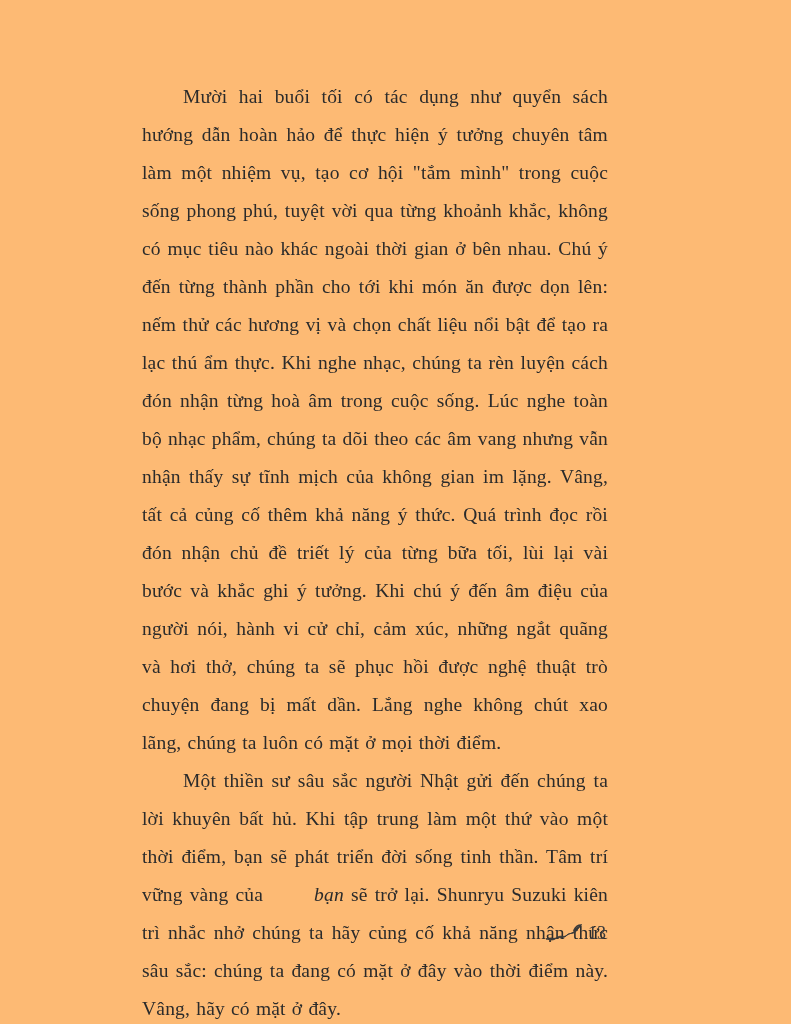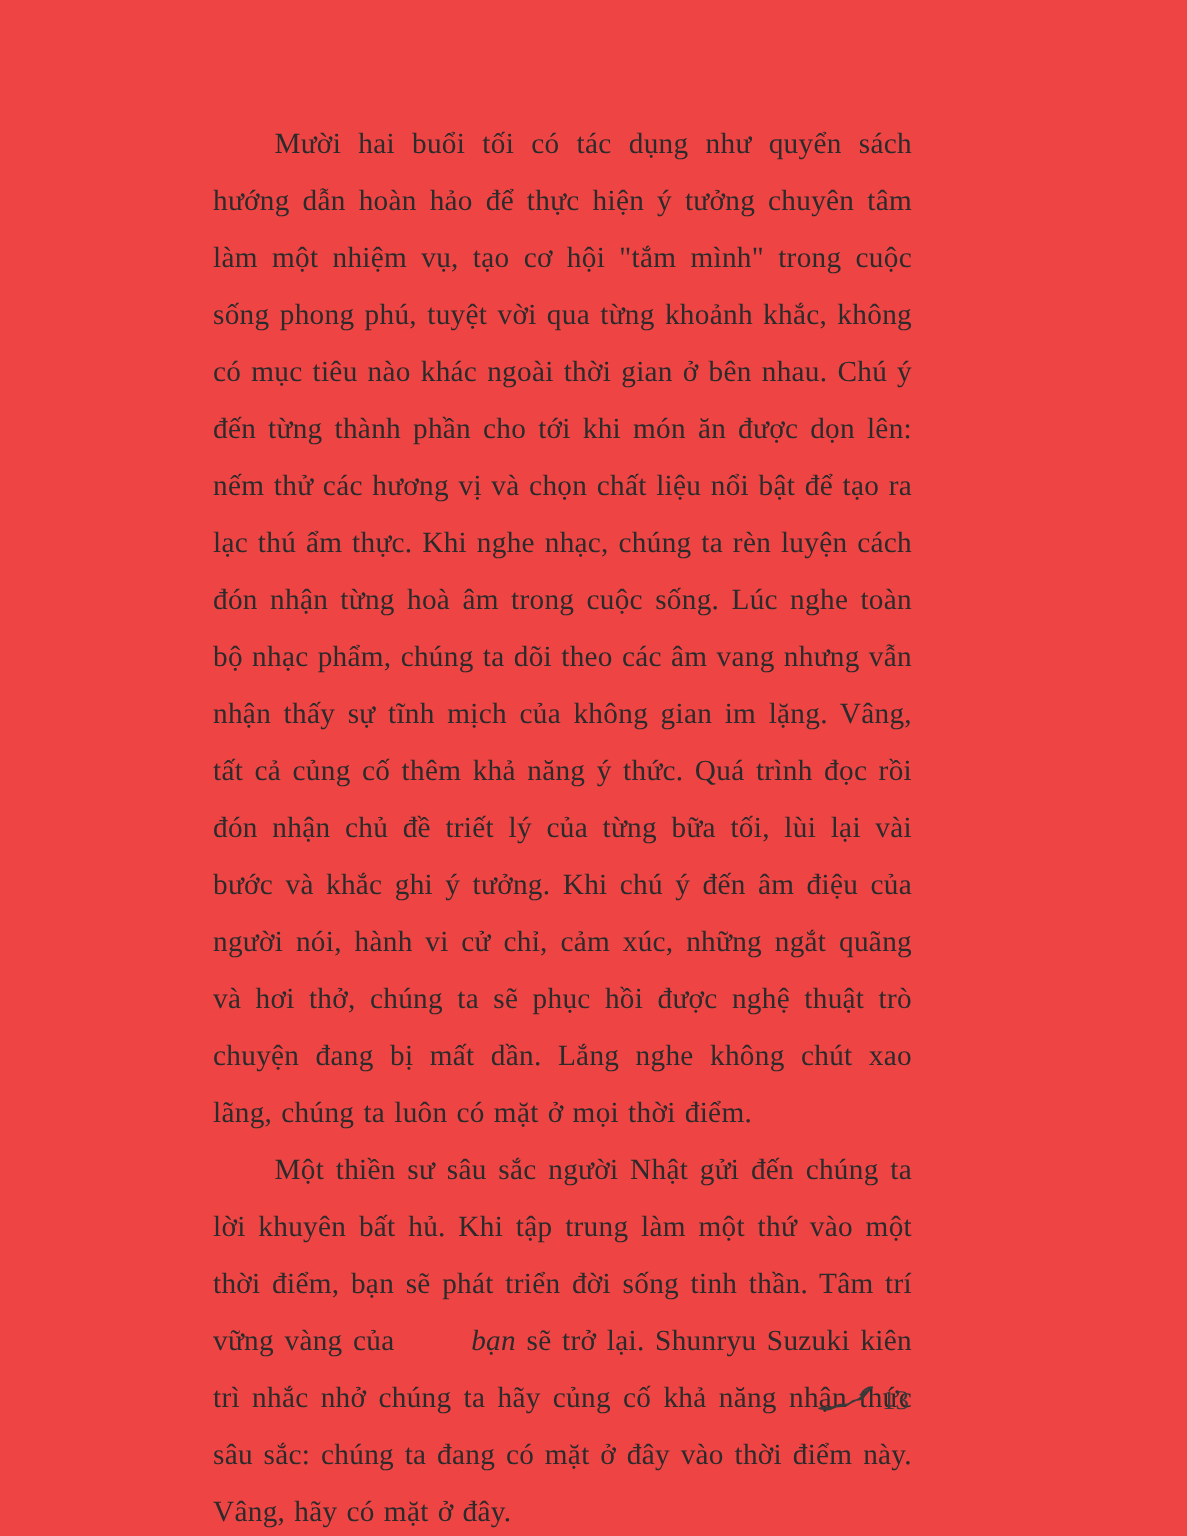--- a/index.html
+++ b/index.html
@@ -5,21 +5,21 @@
   html, body {
     margin: 0;
     padding: 0;
     background: #f5f5f4;
   }
   .scan-page {
     position: relative;
     width: 791px;
     height: 1024px;
     margin: 0 auto;
-    background: #ef4444;
+    background: #fdba74;
     box-sizing: border-box;
     overflow: hidden;
     font-family: "Liberation Serif", "DejaVu Serif", serif;
     color: #2b2b2b;
   }
   .text-block {
     position: absolute;
     left: 142px;
     top: 78px;
     width: 466px;

